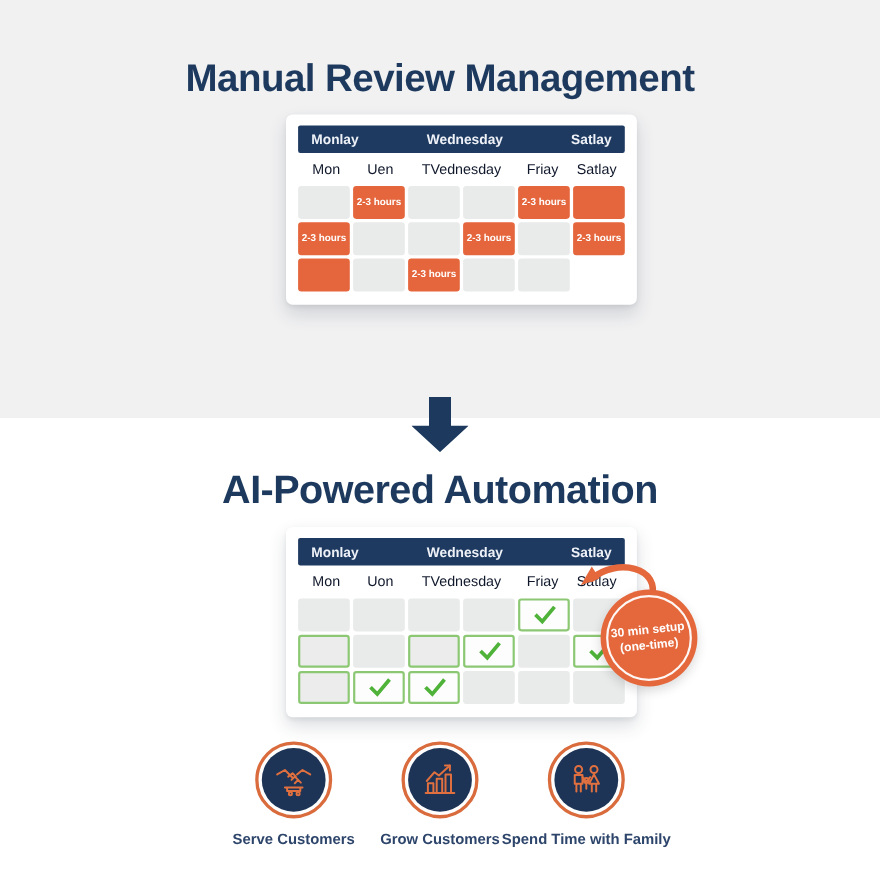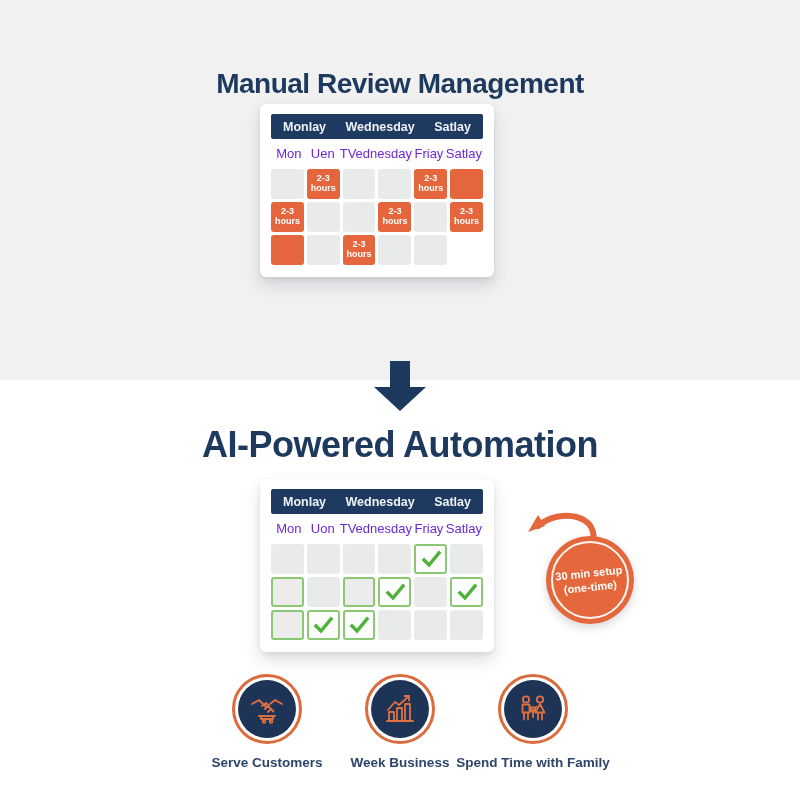--- a/index.html
+++ b/index.html
@@ -3,31 +3,31 @@
 <meta charset="utf-8">
 <style>
   * { margin:0; padding:0; box-sizing:border-box; }
   html,body { width:800px; height:800px; overflow:hidden; background:#fff;
     font-family:"Liberation Sans", sans-serif; }
   #stage { position:relative; width:800px; height:800px; background:#ffffff; }
   #top-bg { position:absolute; left:0; top:0; width:800px; height:380px; background:#f1f1f2; }
 
   .big-title { position:absolute; width:100%; text-align:center; font-weight:700;
     color:#1d3a5e; letter-spacing:-0.5px; }
-  #title-top { top:68px; font-size:28px; }
+  #title-top { top:52px; font-size:35px; }
   #subtitle-top { top:306px; font-size:28px; color:#e8693f; }
   #title-bottom { top:424px; font-size:36px; }
 
   
-  .card { position:absolute; width:234px; background:#ffffff; border-radius:6px;
+  .card { position:absolute; width:319px; background:#ffffff; border-radius:6px;
     padding:10px 11px 12px; box-shadow:0 8px 16px rgba(40,50,70,0.16), 0 2px 4px rgba(40,50,70,0.08); }
   .cal-header { background:#1f3a60; color:#eef2f8; font-size:12.5px; font-weight:700;
     height:25px; display:flex; align-items:center; justify-content:space-between;
     padding:0 12px; border-radius:2px; }
-  .day-row { display:flex; margin:7px 1px 8px; font-size:13px; color:#6d28d9; }
+  .day-row { display:flex; margin:7px 1px 8px; font-size:13px; color:#0f172a; }
   .day-row span { flex:1; text-align:center; white-space:nowrap; }
   .day-row span.wide { flex:2; }
   .cal-grid { display:grid; grid-template-columns:repeat(6,1fr); gap:3px; }
   .cell { height:30px; border-radius:3px; }
   .cell.empty { background:#e9eaea; }
   .cell.busy { background:#e5663c; color:#fff; font-size:9px; font-weight:700;
     display:flex; align-items:center; justify-content:center; text-align:center;
     line-height:1.1; padding:1px 2px; }
   .cell.none { background:transparent; }
   .cell.outline { background:#ececec; border:2px solid #8cc873; }
@@ -197,21 +197,21 @@
           <svg width="40" height="40" viewBox="0 0 40 40" fill="none" stroke="#e0703f" stroke-width="1.8" stroke-linecap="round" stroke-linejoin="round">
             <rect x="9" y="23" width="5" height="9"></rect>
             <rect x="17" y="19" width="5" height="13"></rect>
             <rect x="25" y="15" width="5" height="17"></rect>
             <path d="M8 21 L15 13 L19 16 L29 7"></path>
             <path d="M24.5 7 h4.5 v4.5"></path>
             <path d="M7 32 h26"></path>
           </svg>
         </div>
       </div>
-      <div class="benefit-label">Week Business</div>
+      <div class="benefit-label">Grow Customers</div>
     </div>
 
     <div class="benefit">
       <div class="benefit-circle">
         <div class="benefit-inner">
           <svg width="40" height="40" viewBox="0 0 40 40" fill="none" stroke="#e0703f" stroke-width="1.8" stroke-linecap="round" stroke-linejoin="round">
             <circle cx="13" cy="10.5" r="3.2"></circle>
             <path d="M9.5 15.5 h7 v8 h-7 z M11 23.5 v7 M15 23.5 v7"></path>
             <circle cx="27" cy="10.5" r="3.2"></circle>
             <path d="M27 15 l-4.5 8.5 h9 z M25 23.5 v7 M29 23.5 v7"></path>

